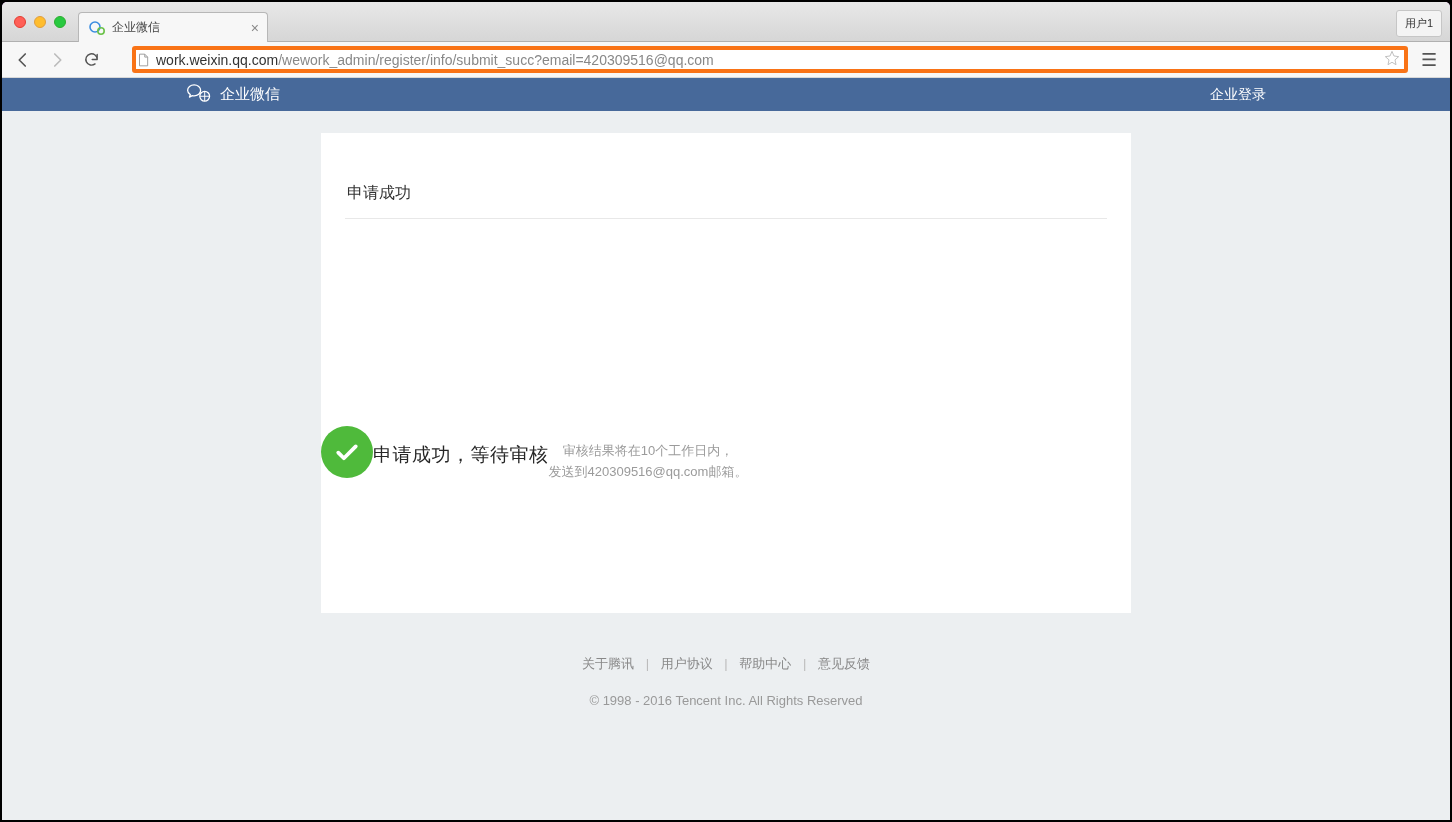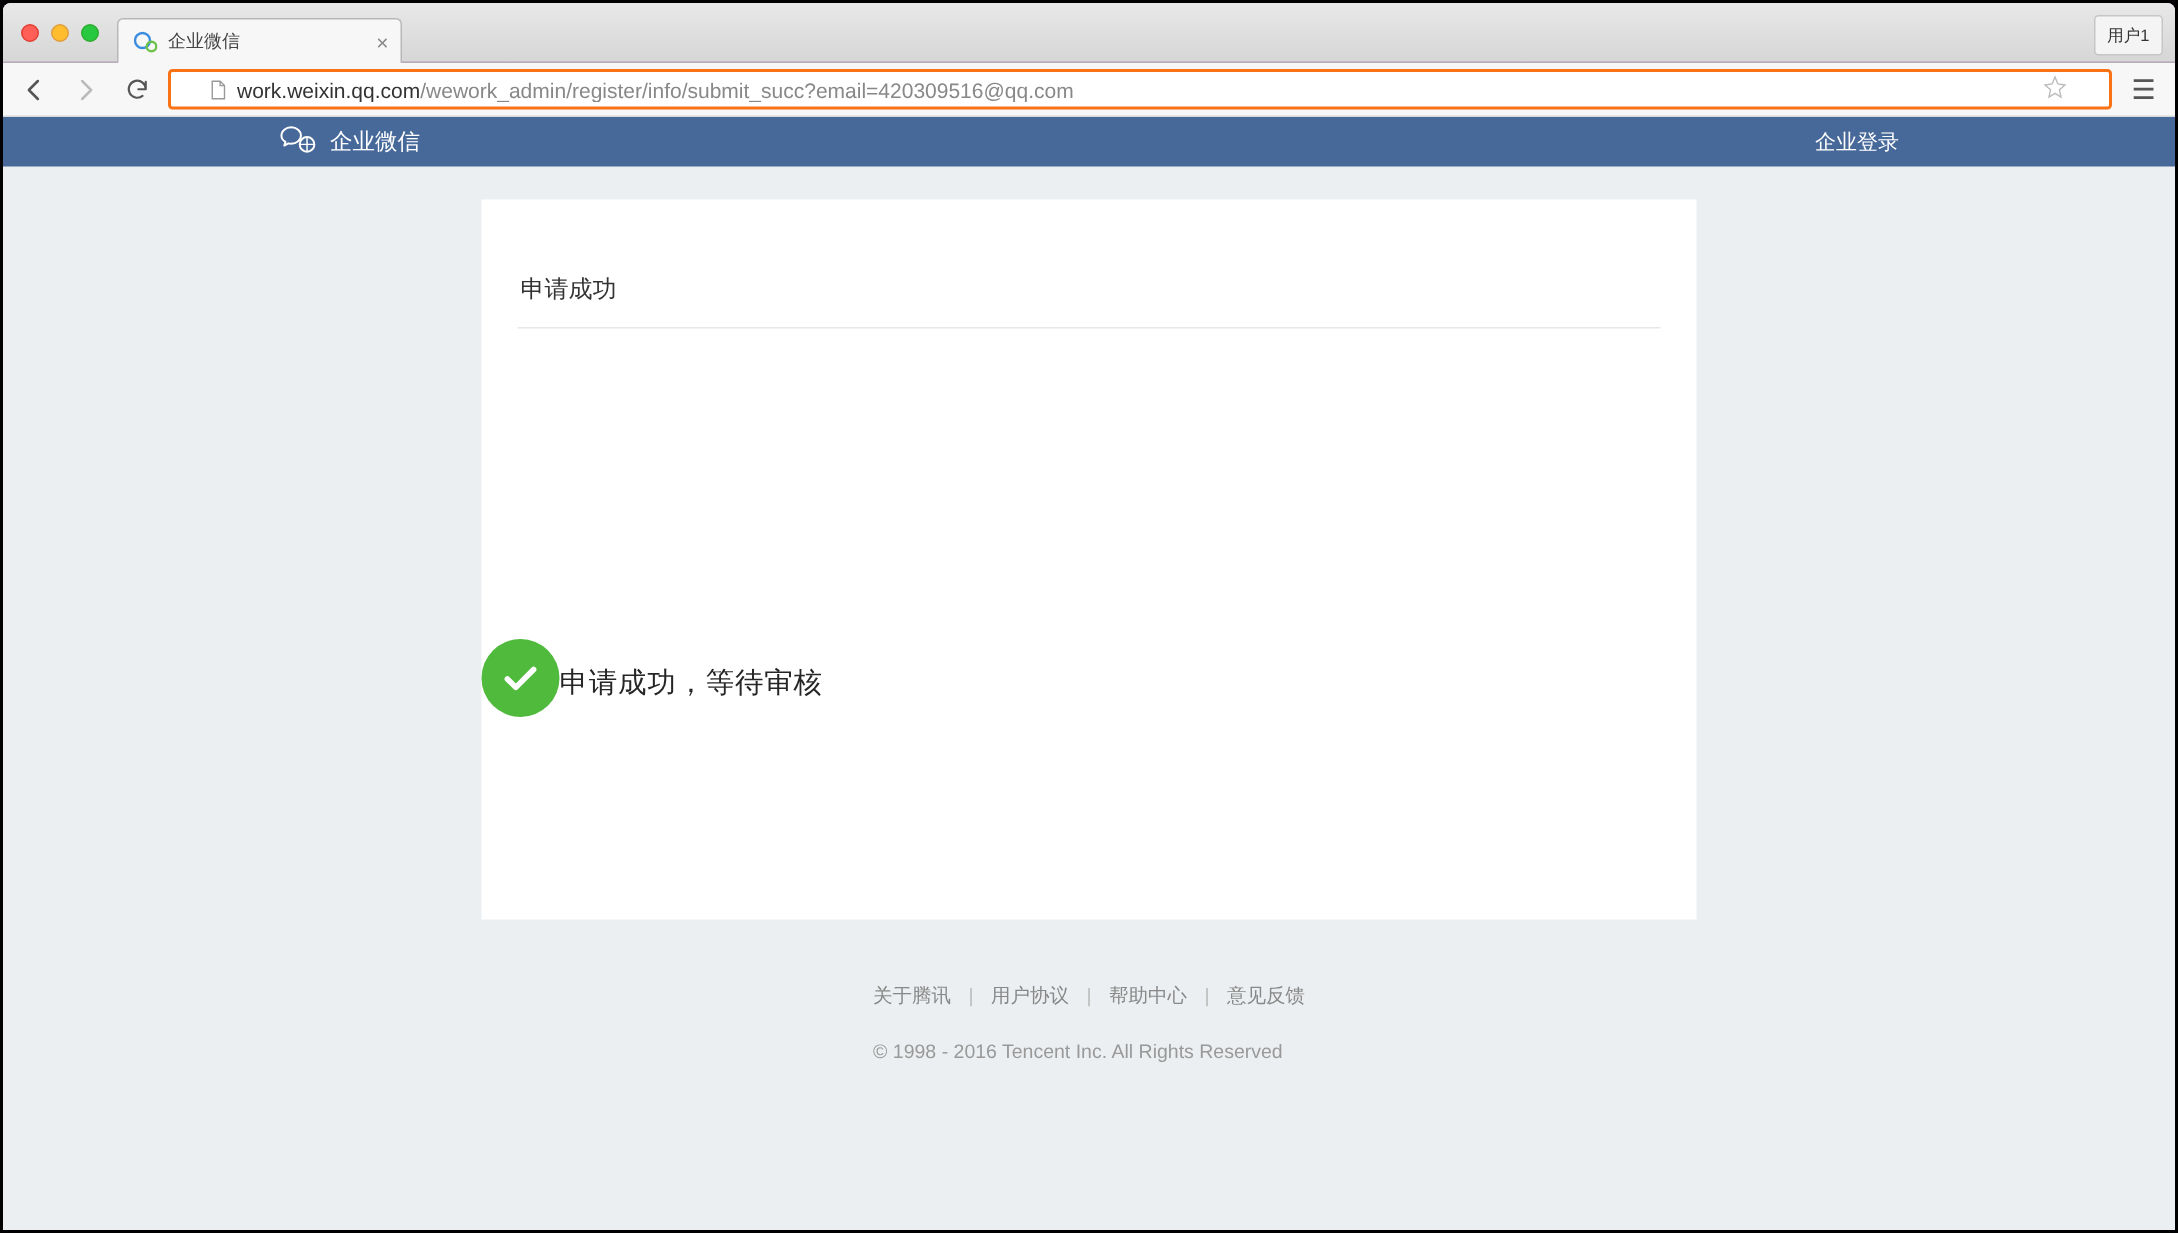--- a/index.html
+++ b/index.html
@@ -102,27 +102,28 @@
     .nav-btn {
       width: 26px; height: 26px;
       display: flex; align-items: center; justify-content: center;
       color: #555;
       cursor: pointer;
     }
     .nav-btn.disabled { color: #bbb; cursor: default; }
     .url-bar {
       flex: 1;
       height: 27px;
-      border: 2px solid #f97316;
+      border: 4px solid #f97316;
       border-radius: 3px;
       background: #fff;
       display: flex;
       align-items: center;
-      padding: 0 24px;
+      padding: 0 0;
       font-size: 14px;
+      margin-left: 20px;
     }
     .url-text { flex: 1; white-space: nowrap; overflow: hidden; }
     .url-text .host { color: #333; }
     .url-text .path { color: #888; }
     .star-icon { color: #bbb; padding: 0 4px; }
     .menu-btn { width: 26px; color: #555; text-align: center; font-size: 18px; }
     
     .page {
       flex: 1;
       background: #eceff1;
@@ -199,20 +200,21 @@
       letter-spacing: 0.5px;
     }
     .success-desc {
       font-size: 13px;
       color: #9b9b9b;
       text-align: center;
       line-height: 1.6;
     }
     .footer {
       margin-top: 42px;
+      text-align: center;
       font-size: 13px;
       color: #888;
     }
     .footer-links a {
       color: #888;
       text-decoration: none;
       cursor: pointer;
     }
     .footer-links .sep {
       margin: 0 8px;
@@ -305,20 +307,24 @@
       <div class="card">
         <div class="card-title-row">申请成功</div>
         <div class="card-divider"></div>
         <div class="success-block">
           <div class="check-circle">
             <svg width="30" height="30" viewBox="0 0 24 24">
                 <path d="M5 12.5l4.5 4.5L19 7.5" fill="none" stroke="#fff" stroke-width="3" stroke-linecap="round" stroke-linejoin="round"></path>
               </svg>
           </div>
           <div class="success-title">申请成功，等待审核</div>
+          <div class="success-desc">
+            <div>审核结果将在10个工作日内，</div>
+            <div>发送到420309516@qq.com邮箱。</div>
+          </div>
         </div>
       </div>
 
       <div class="footer">
         <div class="footer-links">
           <a>关于腾讯</a>
           <span class="sep">|</span>
           <a>用户协议</a>
           <span class="sep">|</span>
           <a>帮助中心</a>

